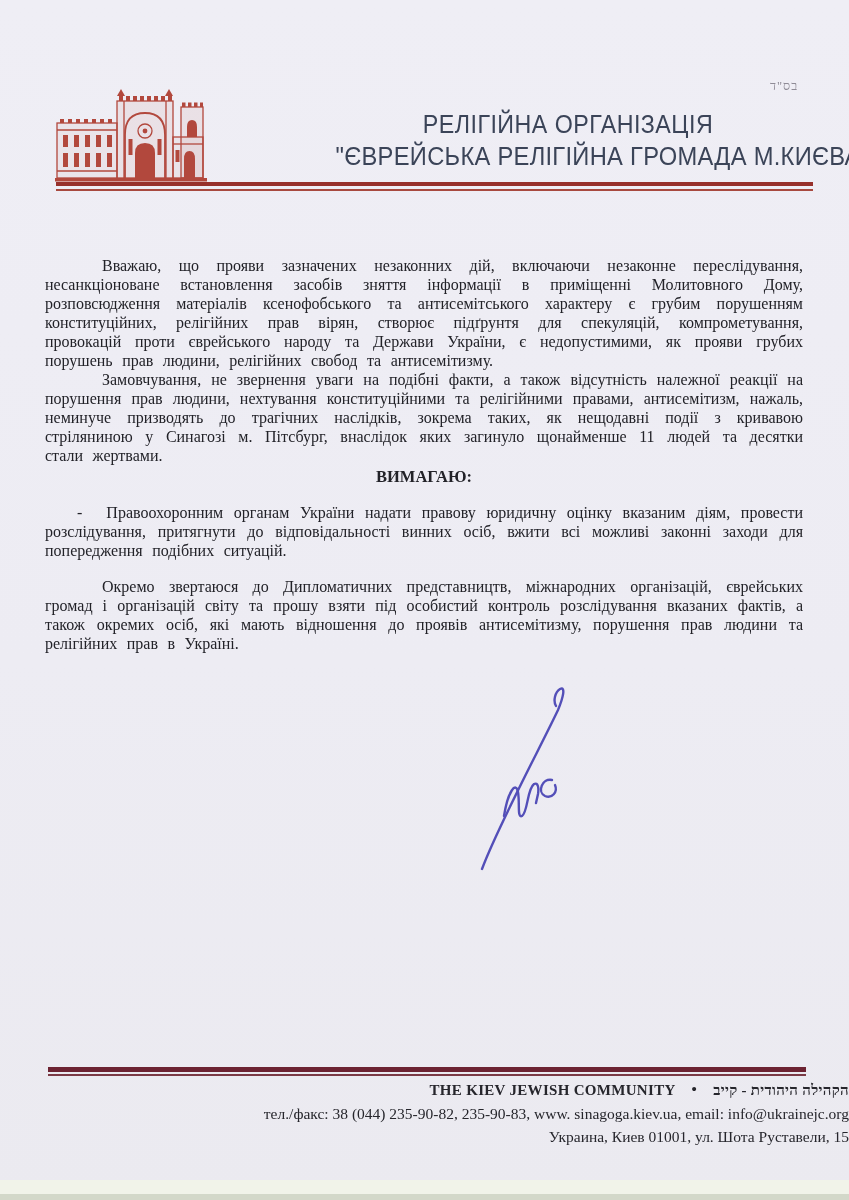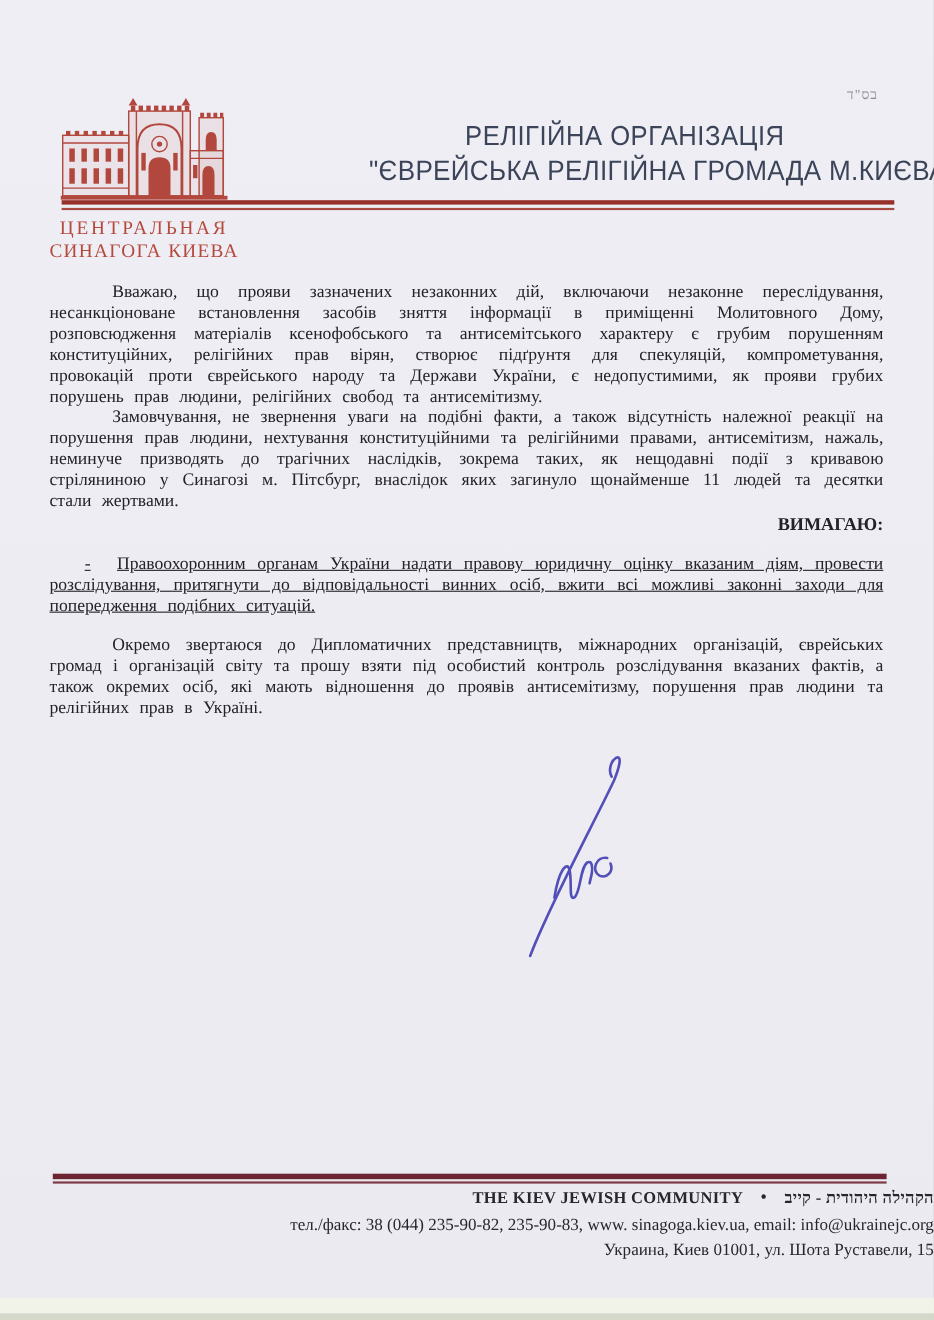--- a/index.html
+++ b/index.html
@@ -19,22 +19,22 @@
   .header-rule{position:absolute; left:56px; top:182px; width:757px; height:3px;
     border-top:4px solid #97302b; border-bottom:2px solid #a8493f;}
   .logo-caption{position:absolute; left:33px; top:197px; width:196px; text-align:center; color:#b5493d;}
   .caption-line1{font-size:17.5px; letter-spacing:2.5px; line-height:20px;}
   .caption-line2{font-size:17.5px; letter-spacing:1.2px; line-height:20px; margin-top:1px;}
   
   .letter-body{position:absolute; left:45px; top:256px; width:758px;
     font-size:16px; line-height:19px; text-align:justify; word-spacing:5.5px;}
   .letter-body p{margin:0; text-indent:57px;}
   .intro{margin-top:9px !important; text-align:left;}
-  .heading{margin-top:2px !important; text-indent:0 !important; text-align:right; font-weight:bold; font-size:16.5px; word-spacing:1px;}
-  .demand{margin-top:17px !important; text-indent:32px !important;text-decoration:underline;}
+  .heading{margin-top:2px !important; text-indent:0 !important; text-align:center; font-weight:bold; font-size:16.5px; word-spacing:1px;}
+  .demand{margin-top:17px !important; text-indent:32px !important;}
   .demand-text{margin-left:24px;}
   .p-last{margin-top:17px !important;font-family:Liberation Serif, serif;}
   
   .sig-row{position:absolute; left:45px; top:744px; width:758px; display:flex; justify-content:space-between;
     font-weight:bold; font-size:16px; word-spacing:2px;}
   .sig-left{margin-left:60px;}
   .sig-right{margin-right:34px;}
   .sig-svg{position:absolute; left:446px; top:676px; width:130px; height:195px;}
   
   .footer-rule{position:absolute; left:48px; top:1067px; width:758px; height:2px;
@@ -119,24 +119,20 @@
     <rect x="0" y="91" width="152" height="3.5" fill="#b2483d" stroke="none"></rect>
   </svg>
 
   <div class="title-block">
     <div class="title-line1">РЕЛІГІЙНА ОРГАНІЗАЦІЯ</div>
     <div class="title-line2">"ЄВРЕЙСЬКА РЕЛІГІЙНА ГРОМАДА М.КИЄВА"</div>
   </div>
 
   <div class="header-rule"></div>
 
-  <div class="logo-caption">
-    <div class="caption-line1">ЦЕНТРАЛЬНАЯ</div>
-    <div class="caption-line2">СИНАГОГА КИЕВА</div>
-  </div>
 
   <main class="letter-body">
     <p>Вважаю, що прояви зазначених незаконних дій, включаючи незаконне переслідування, несанкціоноване встановлення засобів зняття інформації в приміщенні Молитовного Дому, розповсюдження матеріалів ксенофобського та антисемітського характеру є грубим порушенням конституційних, релігійних прав вірян, створює підґрунтя для спекуляцій, компрометування, провокацій проти єврейського народу та Держави України, є недопустимими, як прояви грубих порушень прав людини, релігійних свобод та антисемітизму.</p>
     <p>Замовчування, не звернення уваги на подібні факти, а також відсутність належної реакції на порушення прав людини, нехтування конституційними та релігійними правами, антисемітизм, нажаль, неминуче призводять до трагічних наслідків, зокрема таких, як нещодавні події з кривавою стріляниною у Синагозі м. Пітсбург, внаслідок яких загинуло щонайменше 11 людей та десятки стали жертвами.</p>
     <p class="heading">ВИМАГАЮ:</p>
     <p class="demand"><span>-</span><span class="demand-text">Правоохоронним органам України надати правову юридичну оцінку вказаним діям, провести розслідування, притягнути до відповідальності винних осіб, вжити всі можливі законні заходи для попередження подібних ситуацій.</span></p>
     <p class="p-last">Окремо звертаюся до Дипломатичних представництв, міжнародних організацій, єврейських громад і організацій світу та прошу взяти під особистий контроль розслідування вказаних фактів, а також окремих осіб, які мають відношення до проявів антисемітизму, порушення прав людини та релігійних прав в Україні.</p>
   </main>
 
 

